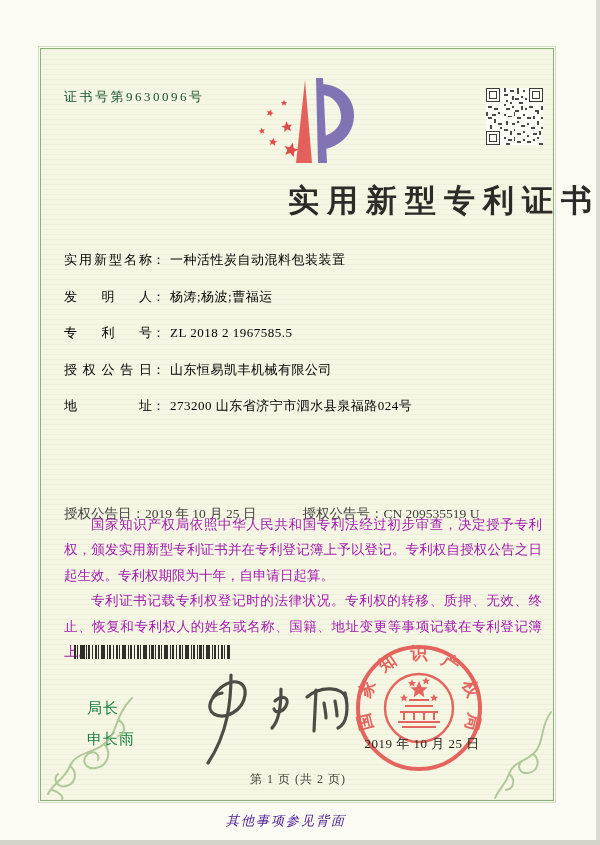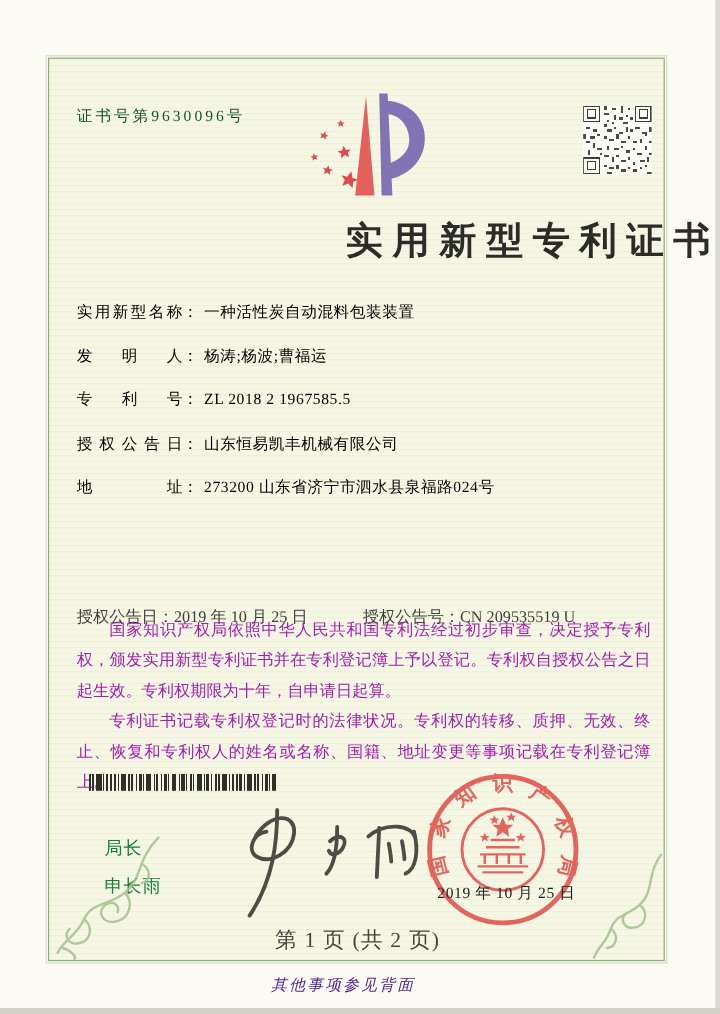--- a/index.html
+++ b/index.html
@@ -47,21 +47,21 @@
       repeating-linear-gradient(90deg,#2f2f2a 0 2px,transparent 2px 7px),
       repeating-linear-gradient(90deg,transparent 0 10px,#2f2f2a 10px 11px,transparent 11px 23px);
   }
   .director{position:absolute;left:87px;top:693px;font-size:15px;line-height:2.05;color:#15803d;letter-spacing:1px;}
   .signature{position:absolute;left:183px;top:665px;}
   .seal{position:absolute;left:351px;top:640px;opacity:.88;}
   .seal-date{
     position:absolute;left:356px;top:735px;width:132px;text-align:center;
     font-size:13px;color:#1e1e1c;letter-spacing:.5px;
   }
-  .page-info{position:absolute;left:40px;top:771px;width:516px;text-align:center;font-size:18px;color:#45453f;letter-spacing:1px;}
+  .page-info{position:absolute;left:40px;top:771px;width:516px;text-align:center;font-size:12px;color:#45453f;letter-spacing:1px;}
   .footer-note{position:absolute;left:0;top:812px;width:572px;text-align:center;font-size:13px;color:#4c1d95;font-style:italic;letter-spacing:2px;}
   .flourish-bl{position:absolute;left:42px;top:694px;}
   .flourish-br{position:absolute;left:491px;top:710px;}
 </style>
 </head>
 <body>
 
 <div class="frame"></div>
 
 <div class="cert-no">证书号第9630096号</div>

